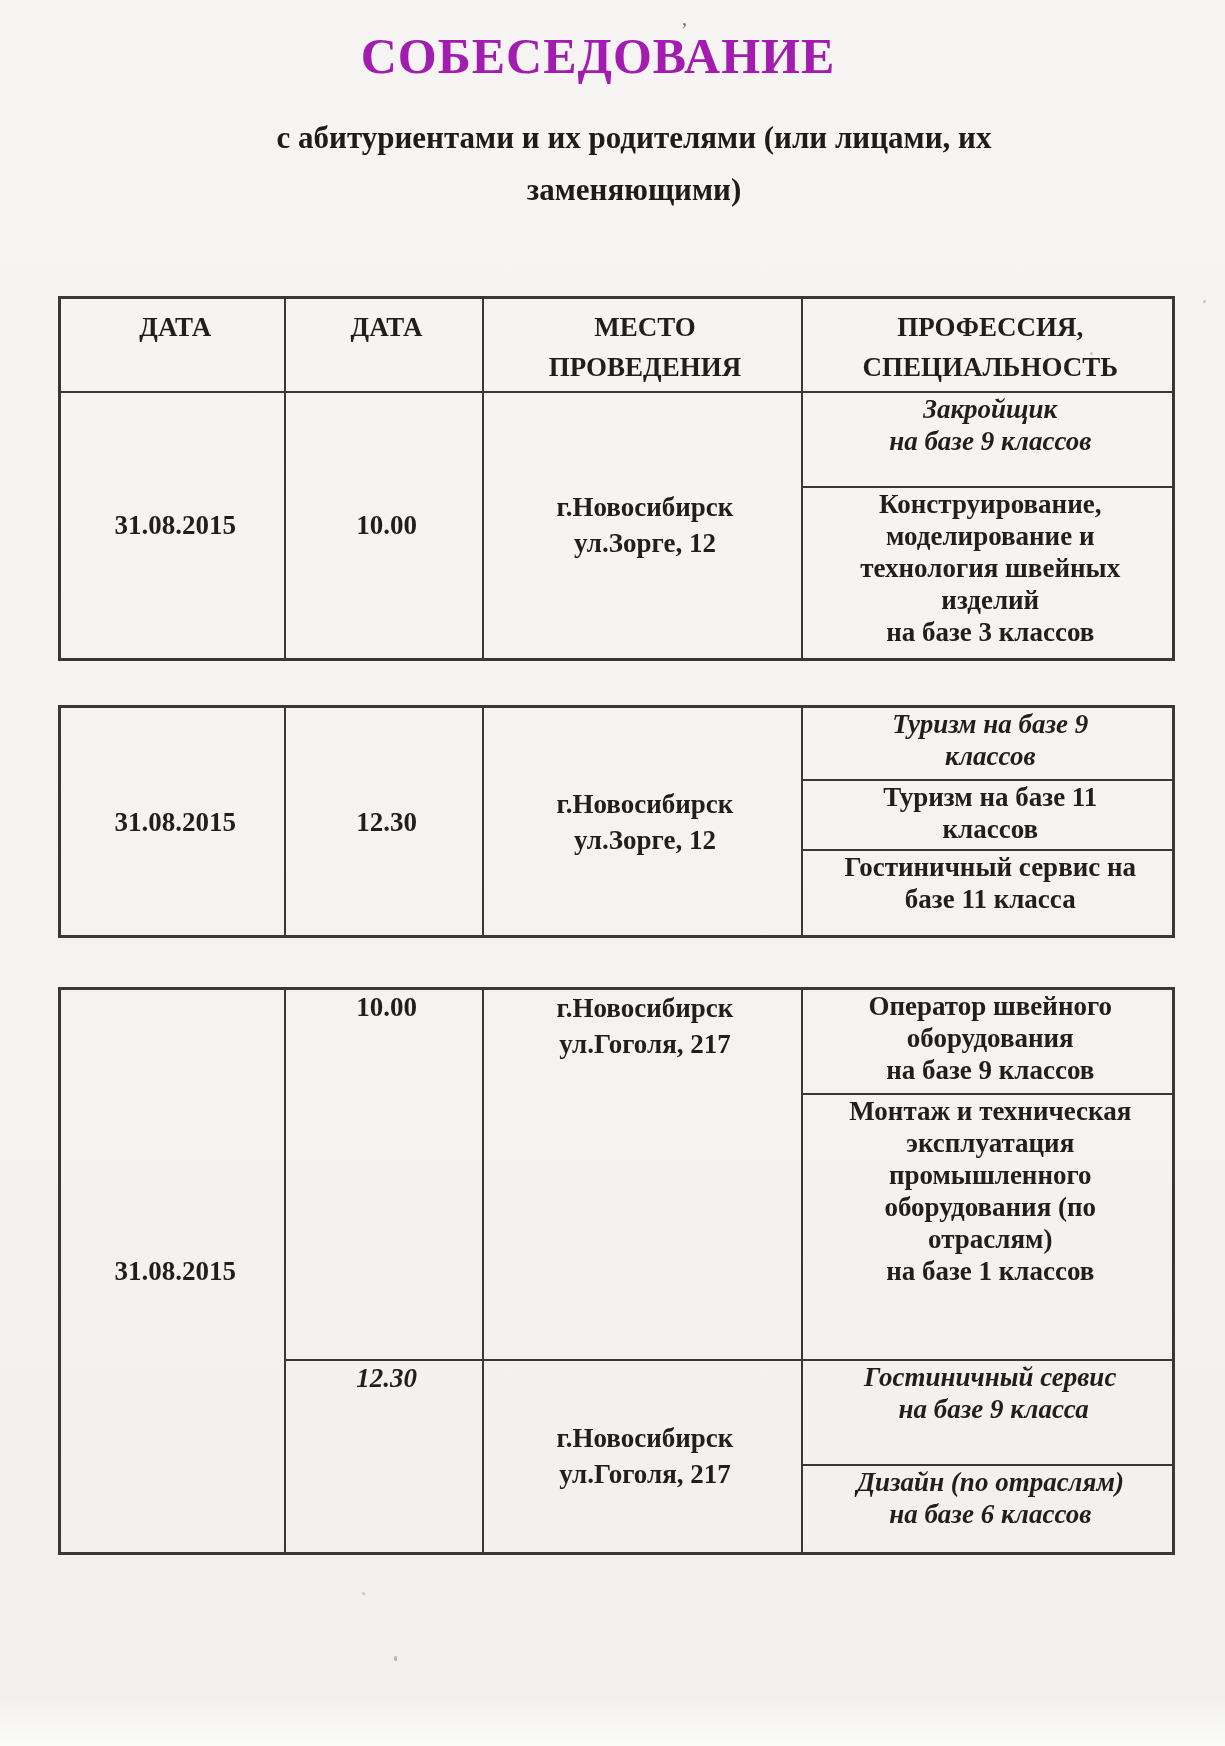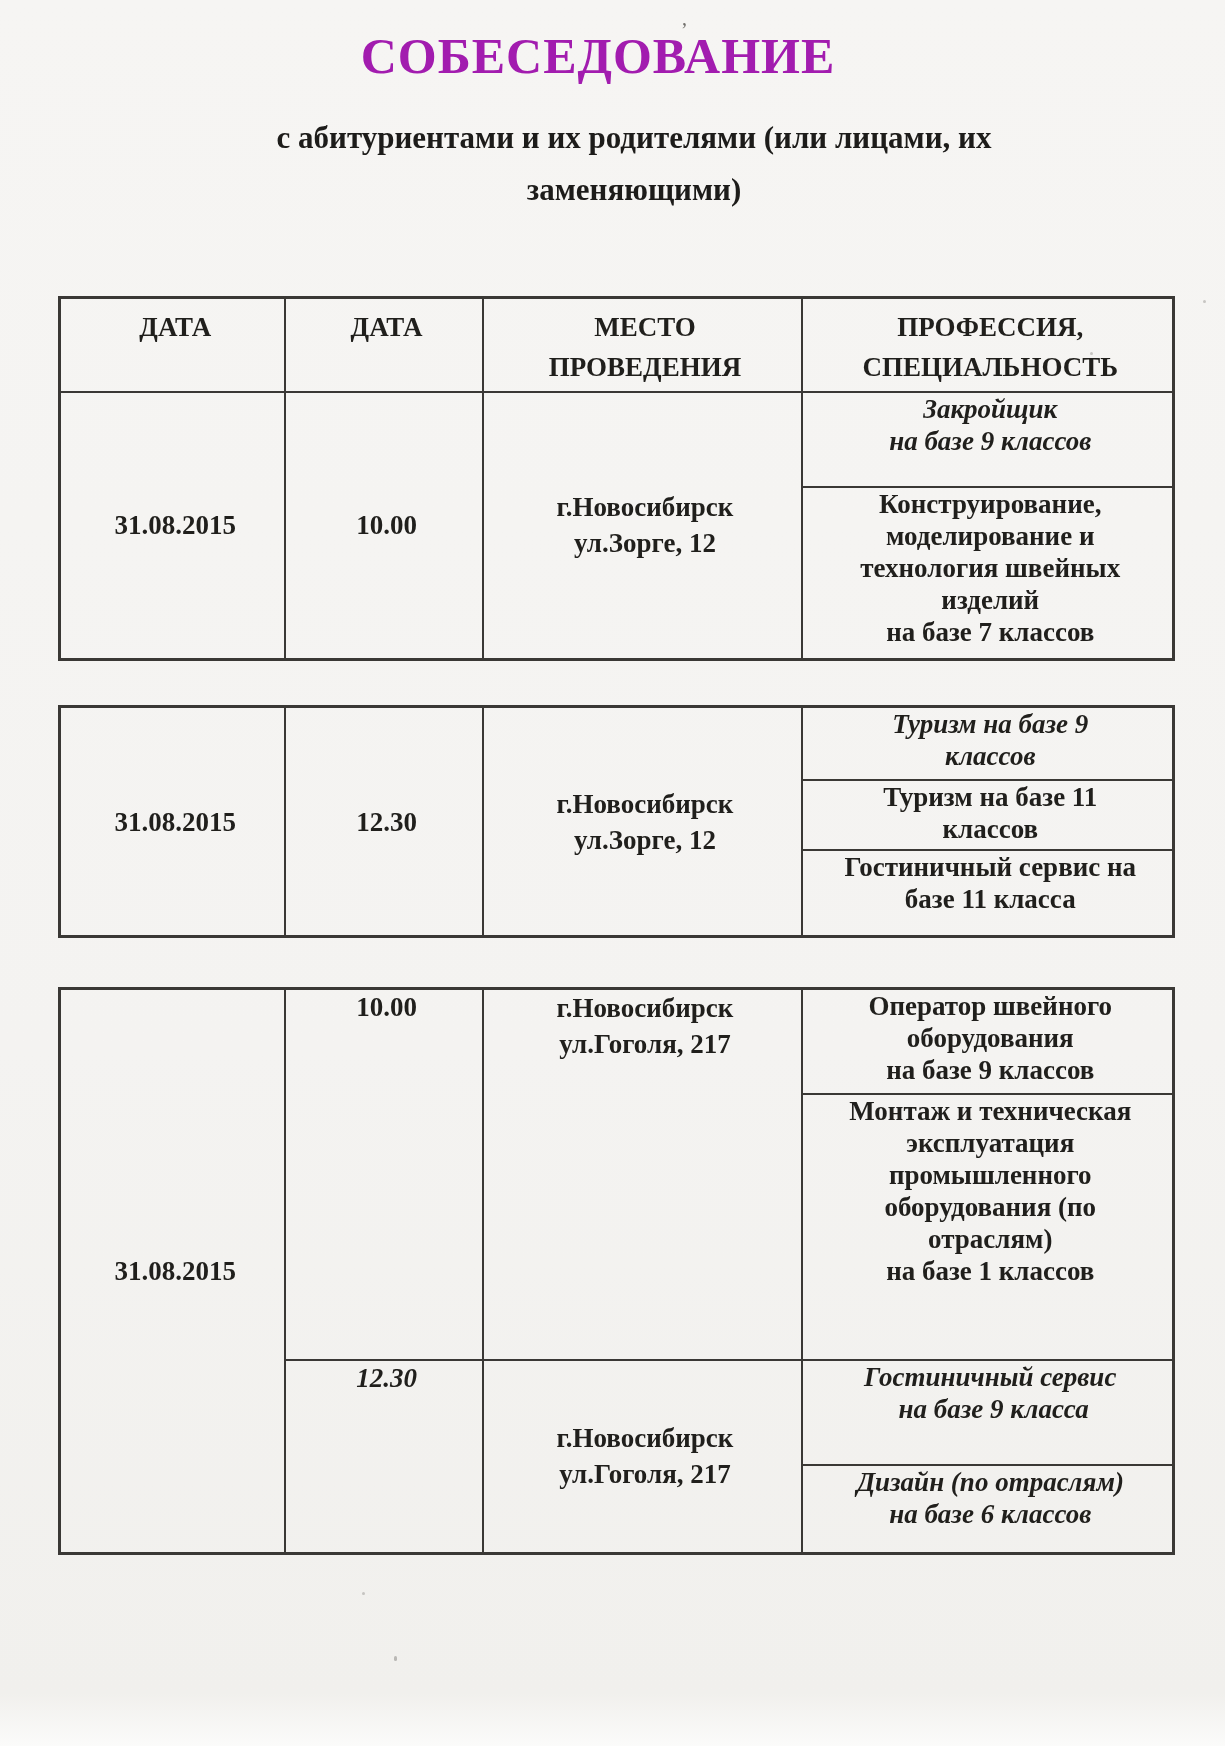--- a/index.html
+++ b/index.html
@@ -88,21 +88,21 @@
       <td class="c-place v-mid" rowspan="2">г.Новосибирск
 ул.Зорге, 12</td>
       <td class="c-prof pt8">Закройщик
 на базе 9 классов</td>
     </tr>
     <tr class="r2">
       <td class="c-prof pt12">Конструирование,
 моделирование и
 технология швейных
 изделий
-на базе 7 классов</td>
+на базе 3 классов</td>
     </tr>
   </tbody>
     </table>
 
   <table class="sched t2">
     <colgroup>
         <col style="width:225px">
         <col style="width:198px">
         <col style="width:319px">
         <col style="width:372px">

